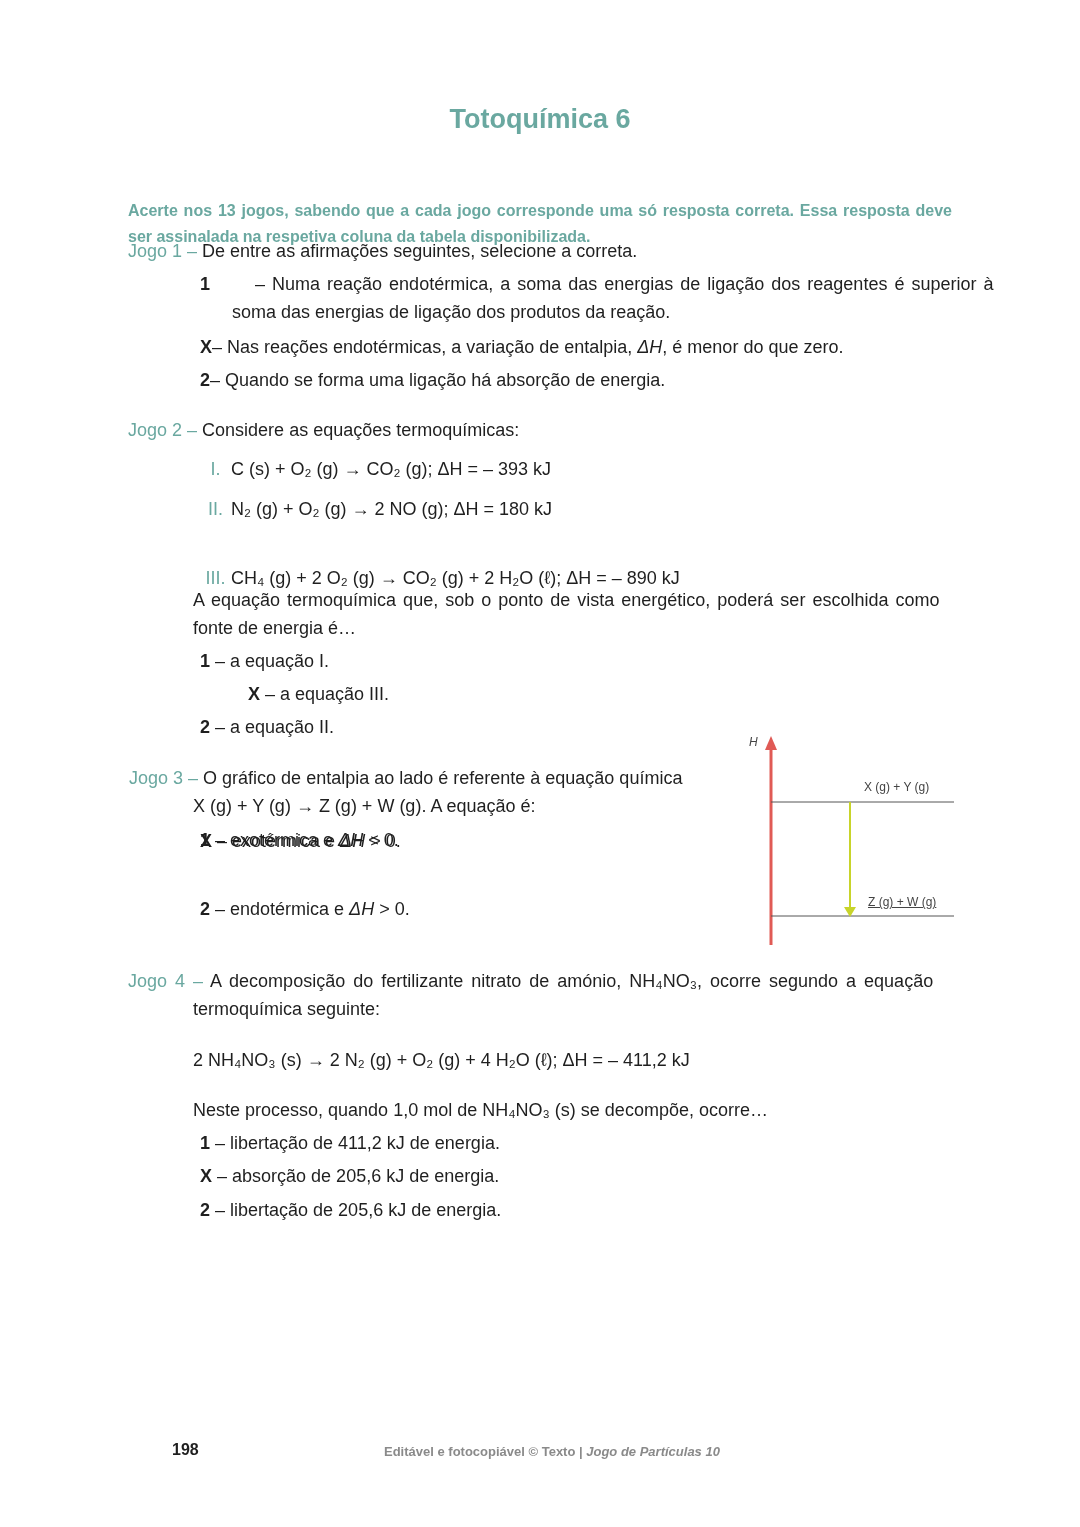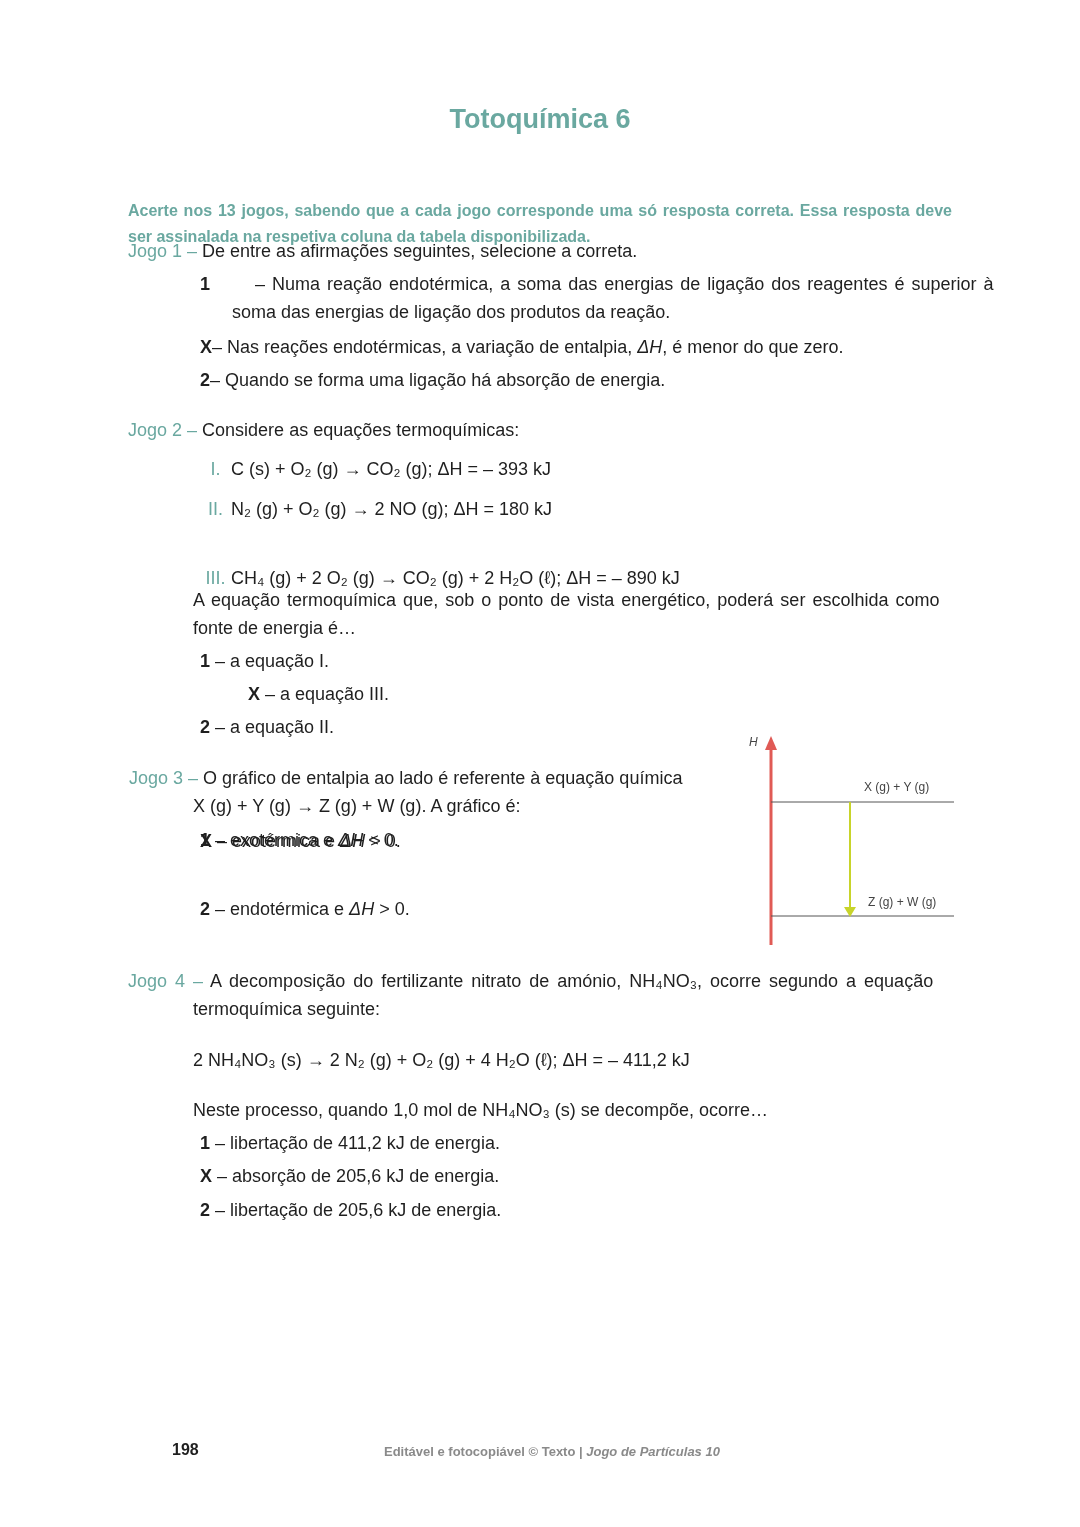--- a/index.html
+++ b/index.html
@@ -61,21 +61,21 @@
   <span class="b">X</span> <span>– a equação III.</span>
 </div>
 <div class="abs txt" style="left:200px; top:713px;">
   <span class="b">2</span> <span>– a equação II.</span>
 </div>
 
 <div class="abs txt" style="left:129px; top:764px;">
   <span class="jlabel">Jogo 3 –</span>
   <span>O gráfico de entalpia ao lado é referente à equação química</span>
 </div>
-<div class="abs txt" style="left:193px; top:792px;">X (g) + Y (g)  →  Z (g) + W (g). A gráfico é:</div>
+<div class="abs txt" style="left:193px; top:792px;">X (g) + Y (g)  →  Z (g) + W (g). A equação é:</div>
 <div class="abs txt" style="left:200px; top:826px;">
   <span class="b">1</span> <span>– exotérmica e </span><i>ΔH</i><span> &lt; 0.</span>
 </div>
 <div class="abs txt" style="left:200px; top:827px;">
   <span class="b">X</span> <span>– exotérmica e </span><i>ΔH</i><span> &gt; 0.</span>
 </div>
 <div class="abs txt" style="left:200px; top:895px;">
   <span class="b">2</span> <span>– endotérmica e </span><i>ΔH</i><span> &gt; 0.</span>
 </div>
 
@@ -83,21 +83,21 @@
   <svg width="230" height="220" viewBox="0 0 230 220">
     <line x1="31" y1="215" x2="31" y2="18" stroke="#e05a55" stroke-width="3"></line>
     <polygon points="25,20 37,20 31,6" fill="#e05a55"></polygon>
     <line x1="31" y1="72" x2="214" y2="72" stroke="#555" stroke-width="1"></line>
     <line x1="31" y1="186" x2="214" y2="186" stroke="#555" stroke-width="1"></line>
     <line x1="110" y1="72" x2="110" y2="177" stroke="#c8d42a" stroke-width="2"></line>
     <polygon points="104,177 116,177 110,187" fill="#c8d42a"></polygon>
   </svg>
   <span class="abs chart-lbl" style="left:9px; top:5px; font-style:italic;">H</span>
   <span class="abs chart-lbl" style="left:116px; top:50px;margin-left:8px;">X (g) + Y (g)</span>
-  <span class="abs chart-lbl" style="left:128px; top:165px;">Z (g) + W (g)</span>
+  <span class="abs chart-lbl" style="left:128px; top:165px;text-decoration:underline;">Z (g) + W (g)</span>
 </div>
 
 <div class="abs txt" style="left:128px; top:967px; word-spacing:3px;">
   <span class="jlabel">Jogo 4 –</span>
   <span>A decomposição do fertilizante nitrato de amónio, NH₄NO₃, ocorre segundo a equação</span>
 </div>
 <div class="abs txt" style="left:193px; top:995px;">termoquímica seguinte:</div>
 <div class="abs txt" style="left:193px; top:1046px;">2 NH₄NO₃ (s)  →  2 N₂ (g) + O₂ (g) + 4 H₂O (ℓ);  ΔH = – 411,2 kJ</div>
 <div class="abs txt" style="left:193px; top:1096px;">Neste processo, quando 1,0 mol de NH₄NO₃ (s) se decompõe, ocorre…</div>
 <div class="abs txt" style="left:200px; top:1129px;">

